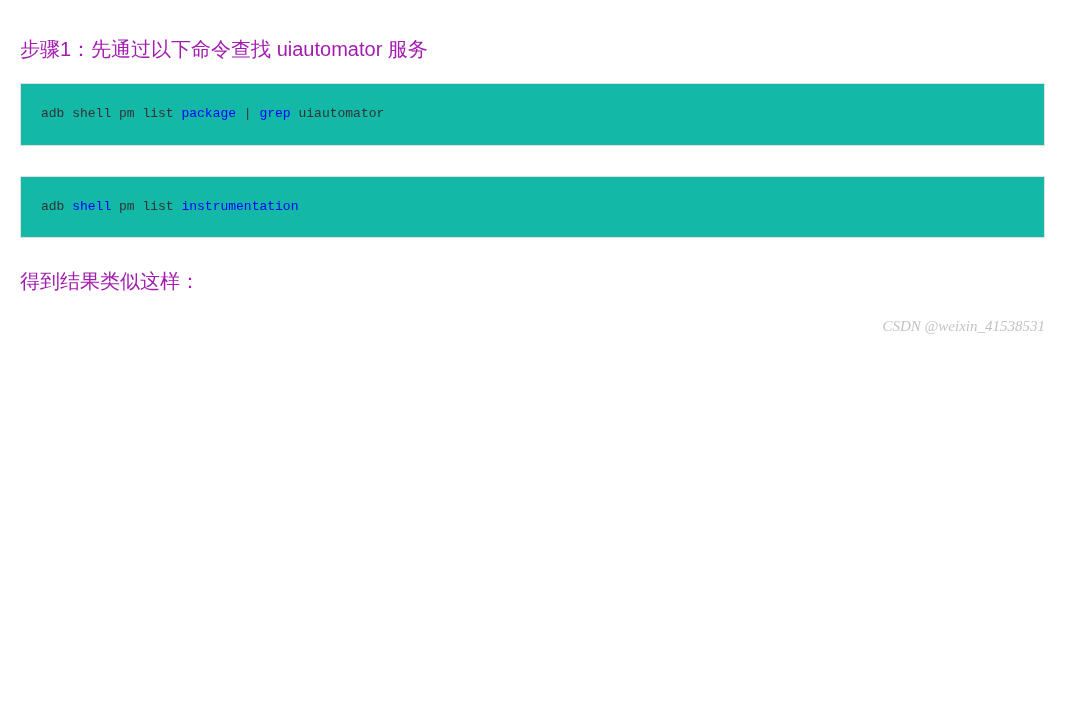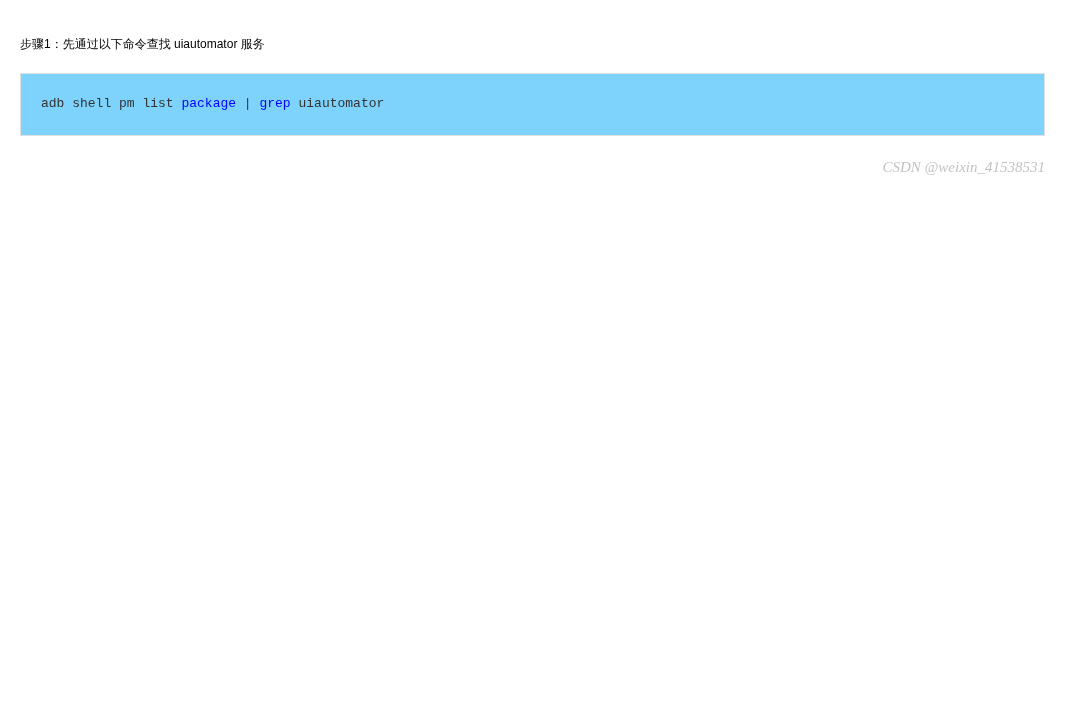--- a/index.html
+++ b/index.html
@@ -6,55 +6,57 @@
   body {
     margin: 0;
     padding: 20px;
     font-family: -apple-system, BlinkMacSystemFont, "Segoe UI", "PingFang SC", "Microsoft YaHei", sans-serif;
     background: #ffffff;
     color: #333;
     width: 1065px;
     position: relative;
   }
   .heading {
-    font-size: 12px;
-    color: #000000;
+    font-size: 20px;
+    color: #a21caf;
     margin: 16px 0 20px 0;
     font-weight: 400;
   }
   .code-block {
-    background: #7dd3fc;
+    background: #14b8a6;
     border: 1px solid #e0e0e0;
     padding: 18px 20px;
     font-family: "Consolas", "Courier New", monospace;
     font-size: 13px;
     line-height: 1.9;
     color: #333;
     margin-bottom: 30px;
     white-space: pre-wrap;
   }
   .code-block .kw { color: #0000ff; }
   .code-block .txt { color: #333333; }
   .watermark {
     position: absolute;
     right: 20px;
-    bottom: 10px;
+    bottom: 0;
     font-size: 15px;
     color: rgba(120,120,120,0.45);
     font-style: italic;
     font-family: Georgia, serif;
     pointer-events: none;
   }
 </style>
 </head>
 <body>
 
 <div>
 
   <div class="heading">步骤1：先通过以下命令查找 uiautomator 服务</div>
   <div class="code-block"><span class="txt">adb shell pm list </span><span class="kw">package</span><span class="txt"> | </span><span class="kw">grep</span><span class="txt"> uiautomator</span></div>
 
 
+  <div class="code-block"><span class="txt">adb </span><span class="kw">shell</span><span class="txt"> pm list </span><span class="kw">instrumentation</span></div>
 
+  <div class="heading">得到结果类似这样：</div>
 
 </div>
 
 <div class="watermark">CSDN @weixin_41538531</div>
 
 </body></html>

